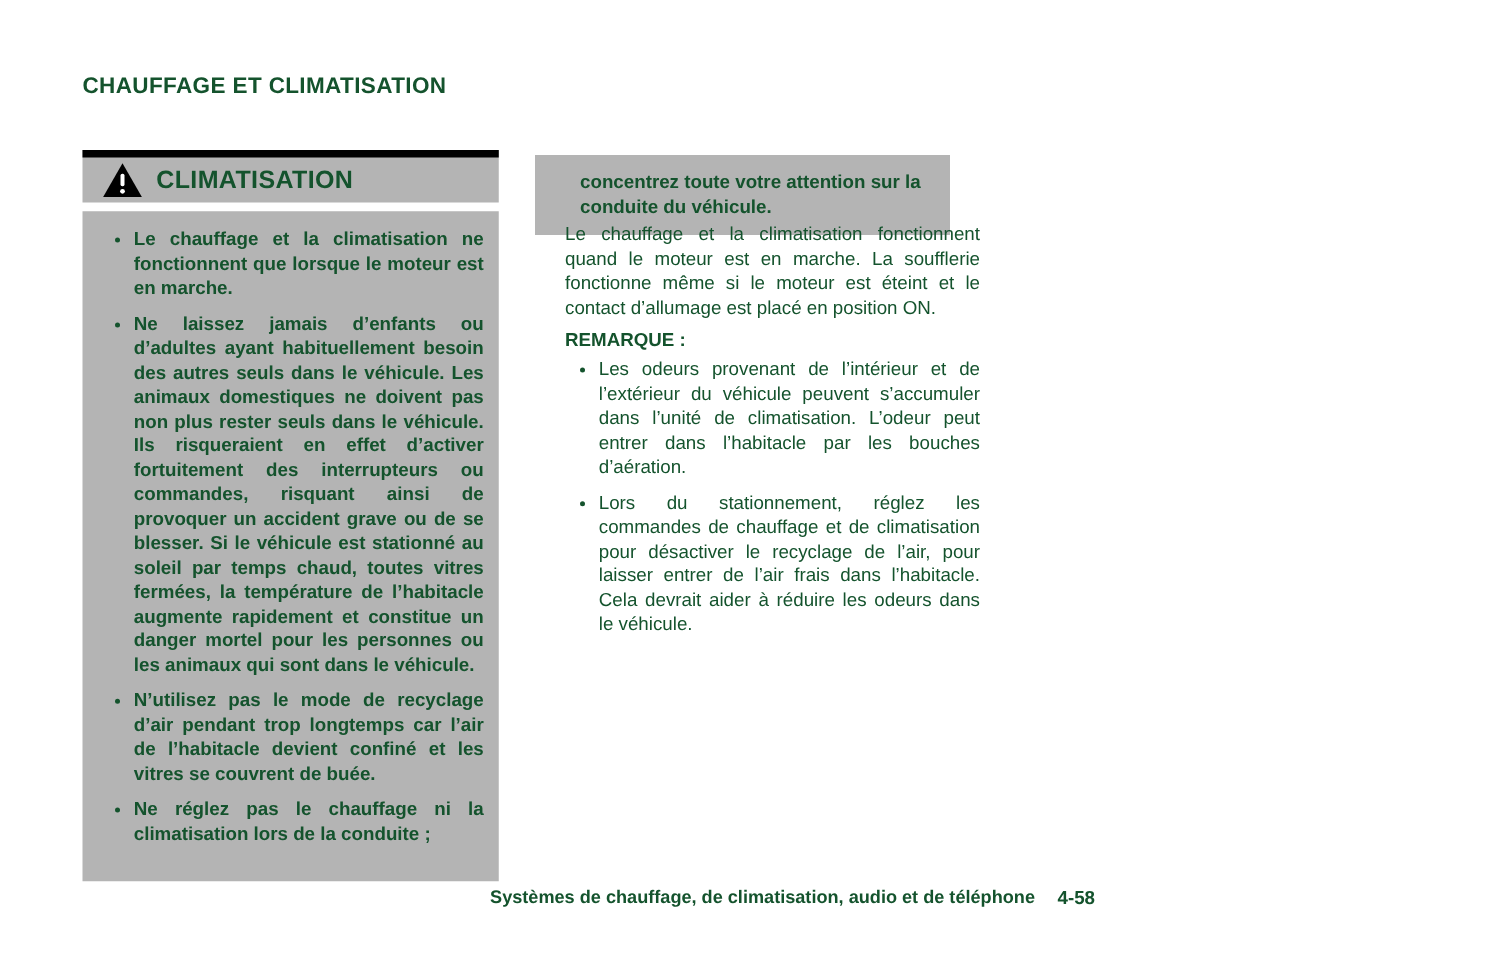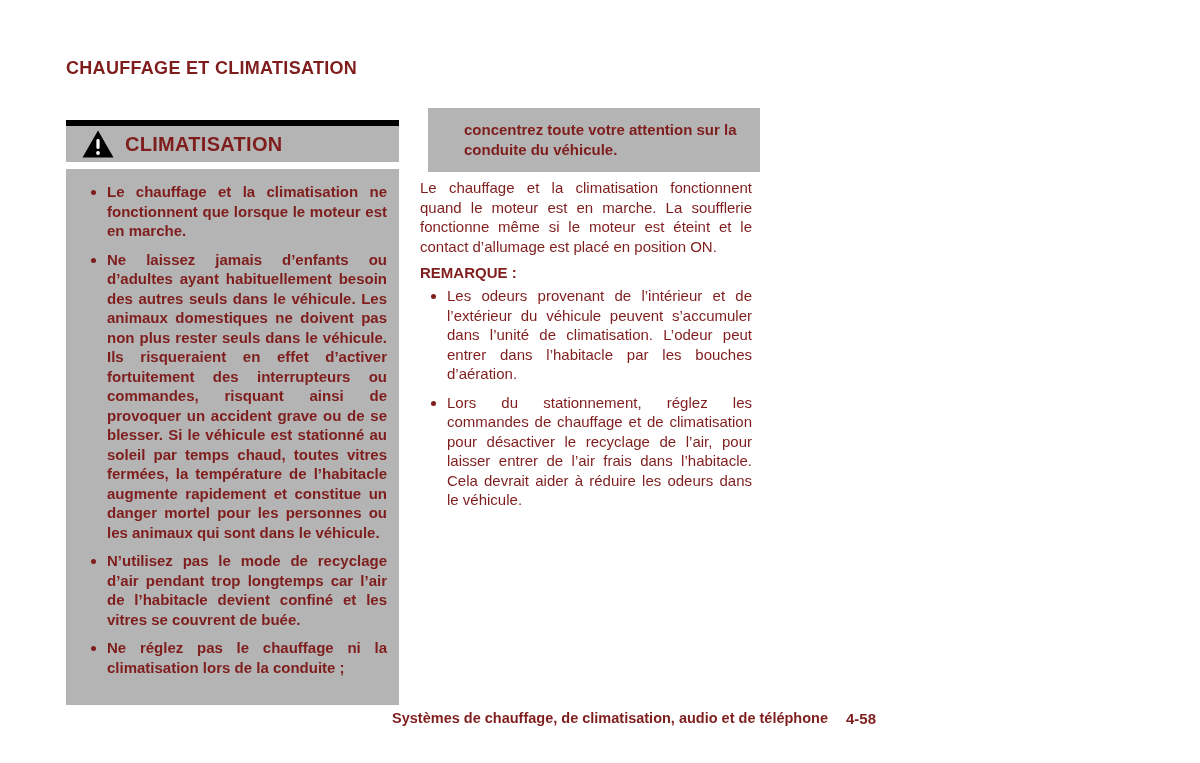--- a/index.html
+++ b/index.html
@@ -6,21 +6,21 @@
     margin: 0;
     padding: 0;
     background: #ffffff;
   }
   .page {
     position: relative;
     width: 956px;
     height: 763px;
     background: #ffffff;
     font-family: "Liberation Sans", sans-serif;
-    color: #7f1d1d;
+    color: #14532d;
     overflow: hidden;
   }
   .page-title {
     position: absolute;
     left: 66px;
     top: 58px;
     font-size: 18px;
     font-weight: bold;
     letter-spacing: 0.3px;
   }
@@ -70,32 +70,32 @@
     line-height: 19.5px;
     text-align: justify;
     margin-bottom: 9px;
   }
   ul.warn-list li:last-child { margin-bottom: 0; }
 
   
   .continuation-box {
     position: absolute;
     left: 428px;
-    top: 108px;
+    top: 124px;
     width: 332px;
     background: #b4b4b4;
     box-sizing: border-box;
     padding: 12px 14px 13px 36px;
     font-size: 15px;
     font-weight: bold;
     line-height: 19.5px;
   }
   .main-column {
     position: absolute;
-    left: 420px;
+    left: 452px;
     top: 178px;
     width: 332px;
   }
   .body-paragraph {
     font-size: 15px;
     line-height: 19.5px;
     text-align: justify;
     margin: 0 0 8px 0;
   }
   .note-heading {

